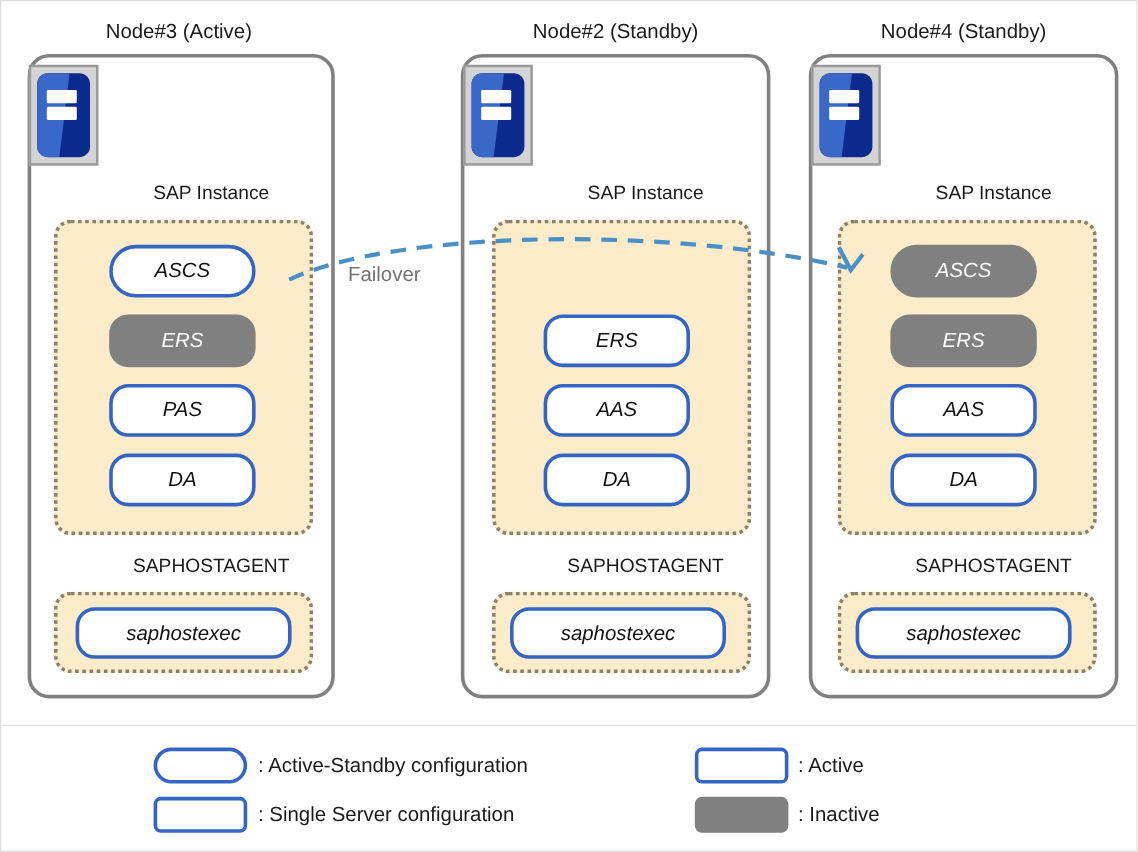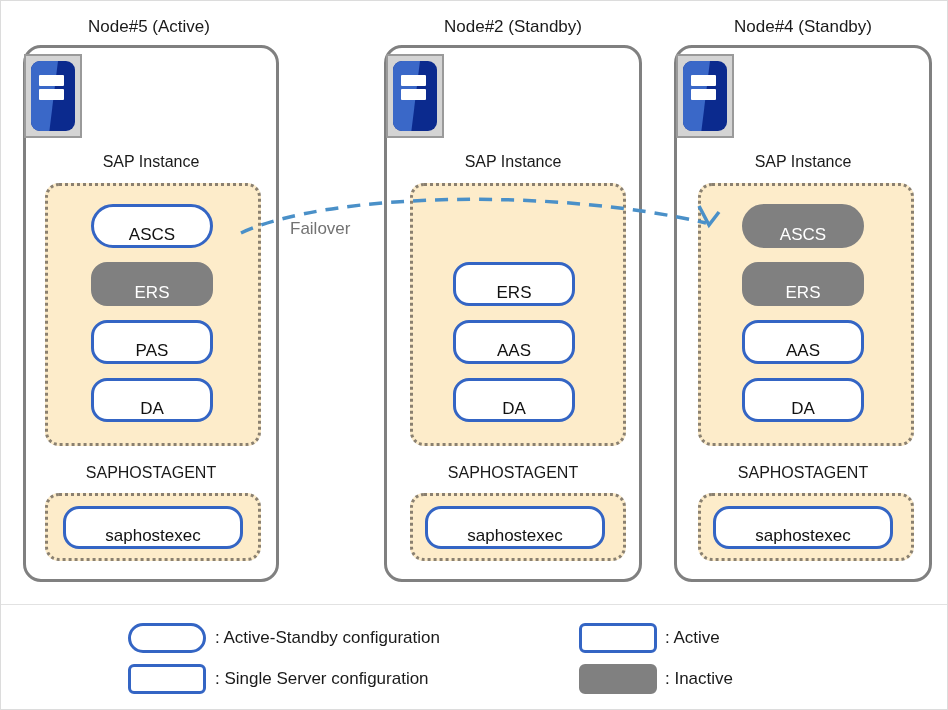--- a/index.html
+++ b/index.html
@@ -75,39 +75,41 @@
   .server-icon .bar1 { top: 20%; }
   .server-icon .bar2 { top: 40%; }
 
   
   .section-caption {
     position: absolute;
     font-size: 16px;
     color: #1a1a1a;
     text-align: center;
     white-space: nowrap;
+    padding-left: 25px;
   }
 
   
   .dotted-panel {
     position: absolute;
     border: 3px dotted #8a8070;
     border-radius: 14px;
     background: #fdecca;
     box-sizing: border-box;
   }
 
   
   .chip {
     position: absolute;
     display: flex;
-    align-items: flex-end;
+    align-items: center;
     justify-content: center;
     font-size: 17px;
     box-sizing: border-box;
+    font-style: italic;
   }
   .chip.active {
     background: #ffffff;
     border: 3px solid #3465c4;
     color: #111111;
   }
   .chip.inactive {
     background: #808080;
     border: 3px solid #808080;
     color: #ffffff;
@@ -155,21 +157,21 @@
     color: #1a1a1a;
     white-space: nowrap;
     line-height: 30px;
   }
 </style>
 </head>
 <body>
 
 <div id="canvas">
 
-  <div class="node-title" style="left:18px; top:16px; width:260px;">Node#5 (Active)</div>
+  <div class="node-title" style="left:18px; top:16px; width:260px;">Node#3 (Active)</div>
 
   <div class="node-box" style="left:22px; top:44px; width:256px; height:537px;"></div>
 
   <div class="server-icon" style="left:23px; top:53px;">
     <div class="body">
       <div class="bar bar1"></div>
       <div class="bar bar2"></div>
     </div>
   </div>
 

